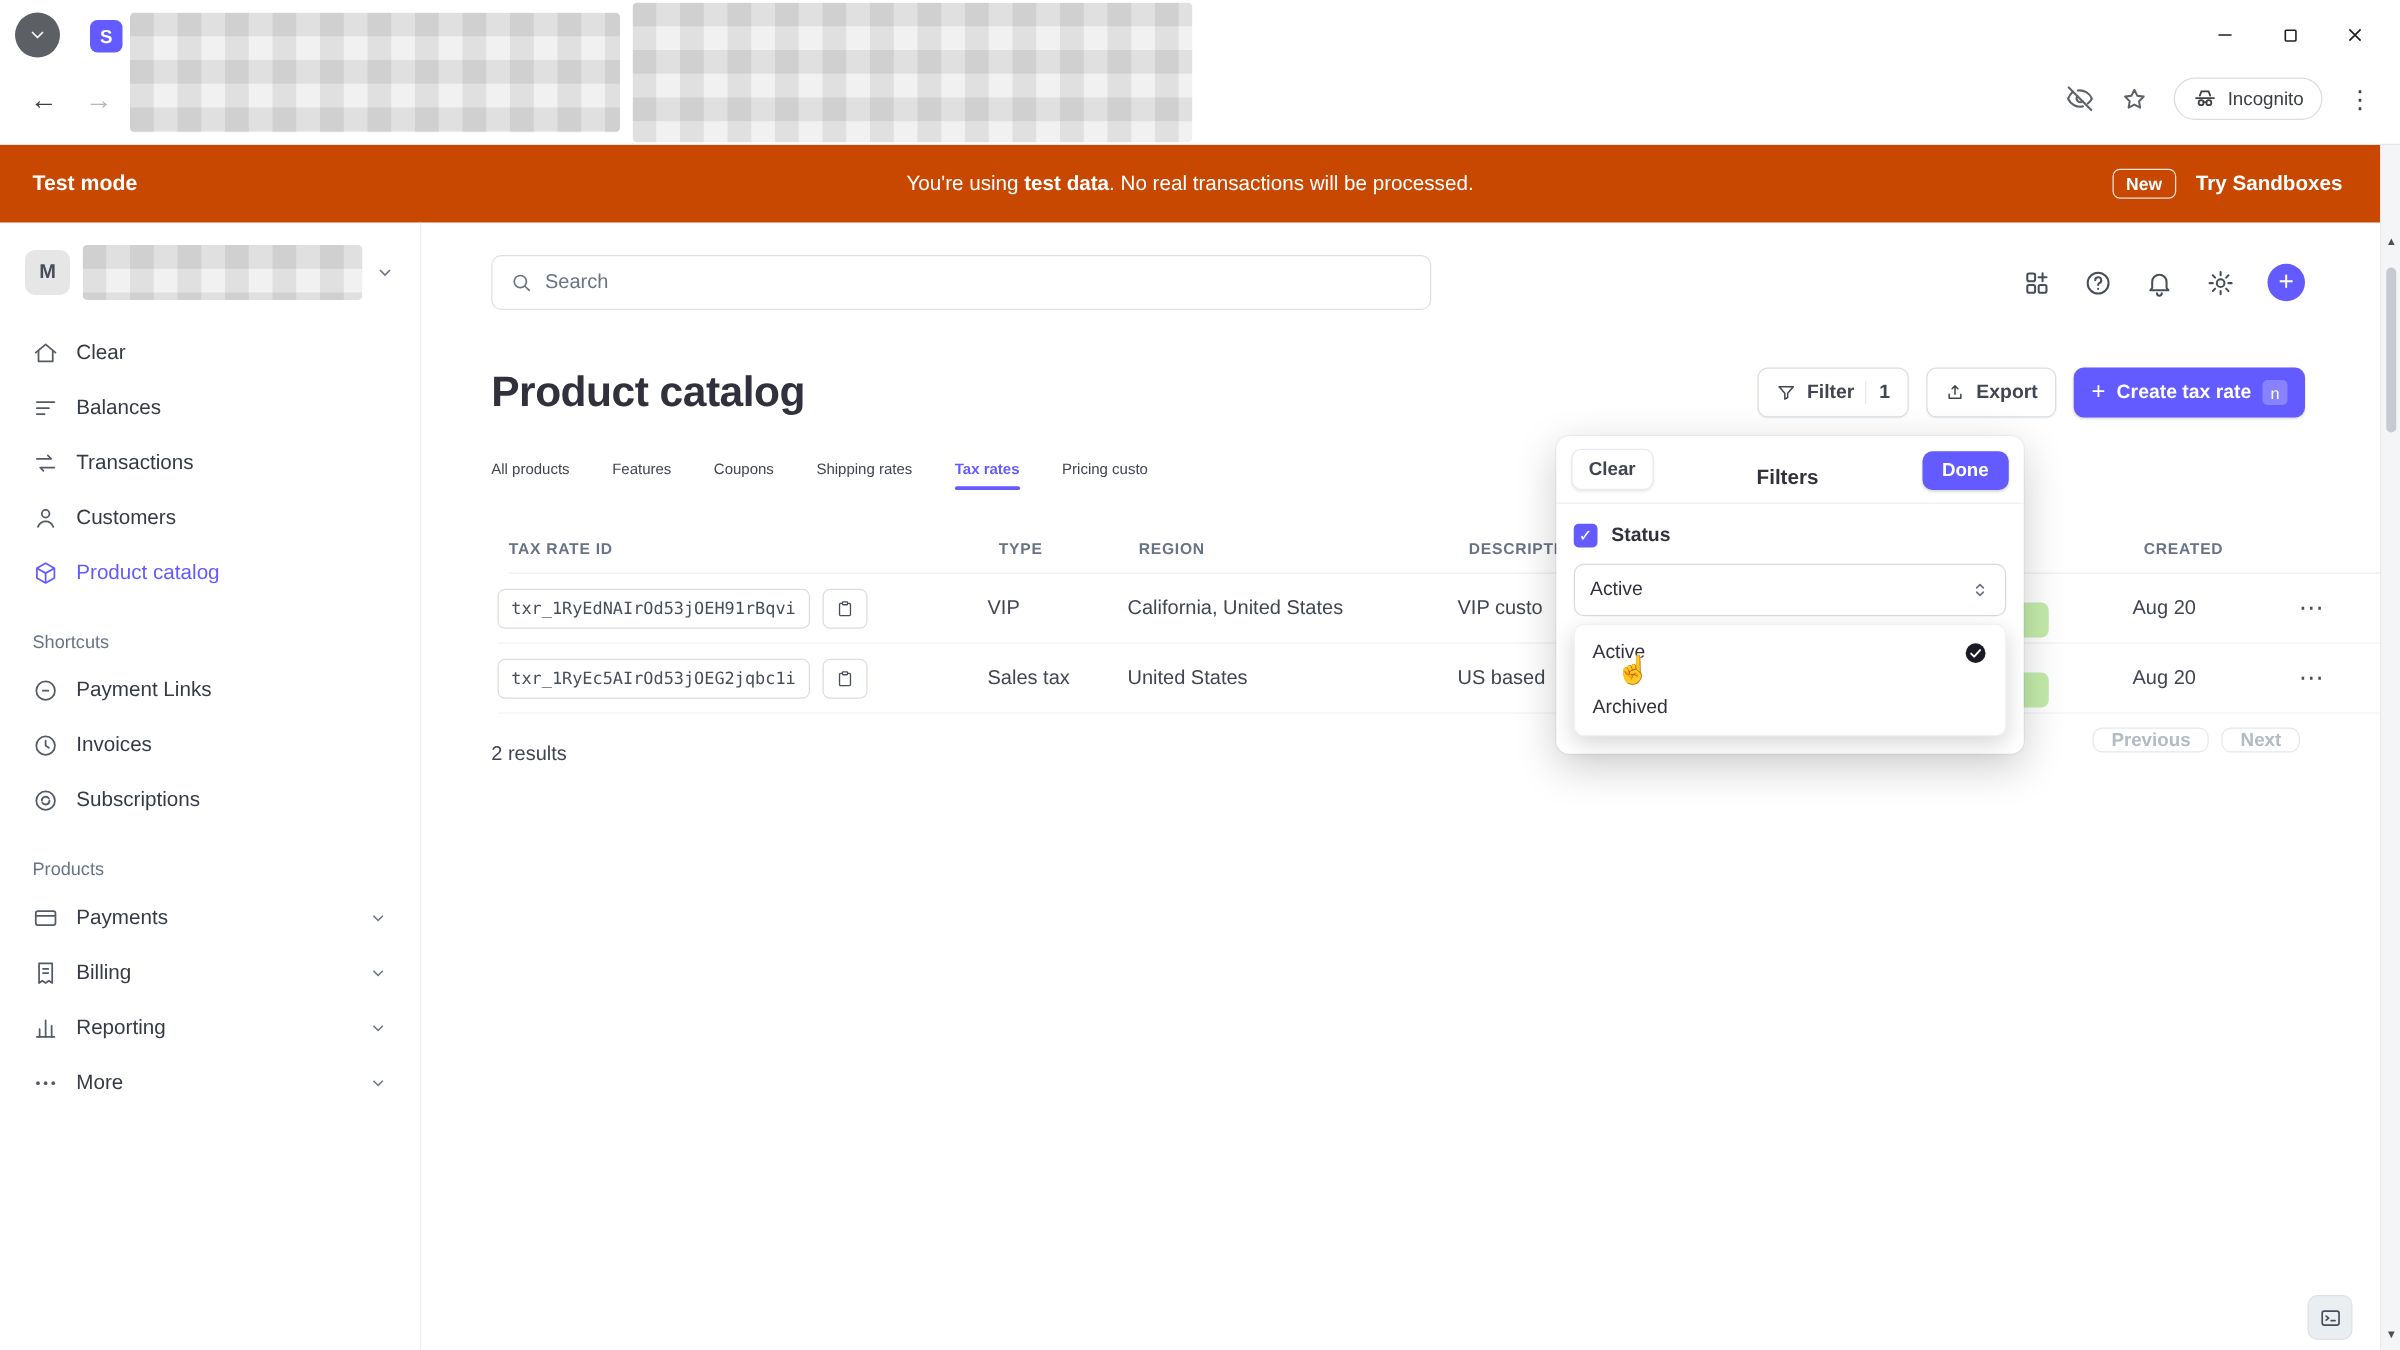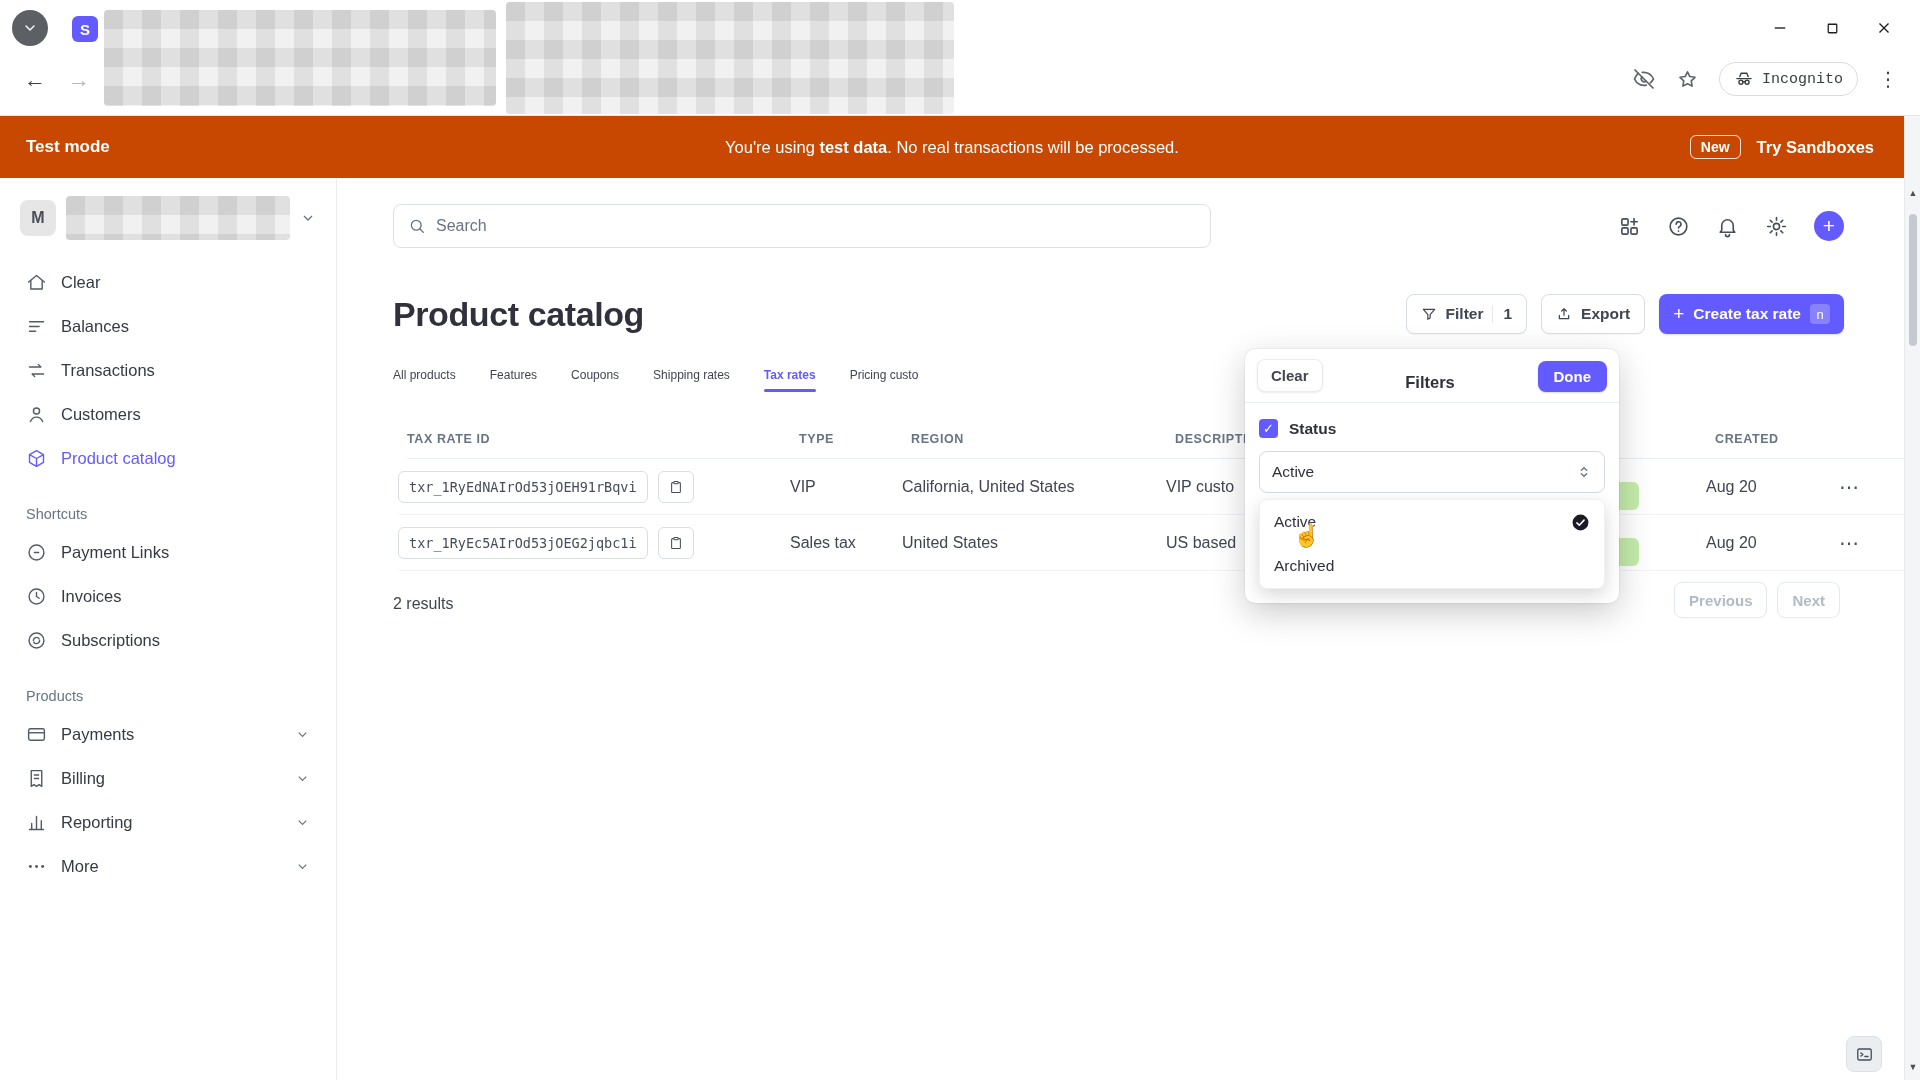--- a/index.html
+++ b/index.html
@@ -22,21 +22,21 @@
   .chrome-circle { position:absolute; left:12px; top:10px; width:36px; height:36px; border-radius:50%; background:#5c5f63; display:flex; align-items:center; justify-content:center; color:#fff; }
   .favicon { position:absolute; left:72px; top:16px; width:26px; height:26px; border-radius:6px; background:#635bff; color:#fff; font-weight:bold; font-size:15px; display:flex; align-items:center; justify-content:center; }
   .checker-a { position:absolute; left:104px; top:10px; width:392px; height:96px; }
   .checker-b { position:absolute; left:506px; top:2px; width:448px; height:112px; }
   .win-controls { position:absolute; right:10px; top:8px; display:flex; }
   .win-btn { width:52px; height:40px; display:flex; align-items:center; justify-content:center; color:#1f1f1f; }
   .nav-arrow { position:absolute; top:68px; font-size:22px; line-height:24px; }
   .nav-back { left:24px; color:#3c4043; }
   .nav-fwd { left:68px; color:#b4b7bb; }
   .toolbar-icons { position:absolute; right:22px; top:62px; display:flex; align-items:center; gap:20px; color:#5f6368; }
-  .incog-pill { display:flex; align-items:center; gap:8px; padding:6px 14px; border-radius:18px; border:1px solid #dadce0; color:#3c4043; font-size:15px;font-family:Liberation Mono, monospace; }
+  .incog-pill { display:flex; align-items:center; gap:8px; padding:6px 14px; border-radius:18px; border:1px solid #dadce0; color:#3c4043; font-size:15px; }
   .kebab-v { font-size:20px; color:#3c4043; letter-spacing:0; }
 
   
   .page { position:absolute; top:116px; left:0; right:16px; bottom:0; background:#fff; }
 
   .banner { height:62px; background:#c84801; color:#fff; display:flex; align-items:center; padding:0 30px 0 26px; position:relative; }
   .banner-left { font-size:17px; font-weight:700; }
   .banner-center { position:absolute; left:50%; transform:translateX(-50%); font-size:16.5px; white-space:nowrap; }
   .banner-right { margin-left:auto; display:flex; align-items:center; gap:16px; }
   .new-badge { border:1.5px solid rgba(255,255,255,.85); border-radius:6px; padding:3px 10px; font-size:14px; font-weight:600; }
@@ -53,21 +53,21 @@
   .nav-item .ni { color:#545b66; display:flex; }
   .nav-item.active { color:#635bff; }
   .nav-item.active .ni { color:#635bff; }
   .nav-chev { margin-left:auto; color:#6a7383; display:flex; }
   .side-heading { margin:26px 0 8px 10px; font-size:14.5px; color:#687385; }
   .developers { position:absolute; left:16px; bottom:26px; width:calc(100% - 32px); }
 
   
   .main { flex:1; position:relative; padding-left:56px; }
   .search-row { margin-top:26px; margin-right:60px; display:flex; align-items:center; }
-  .search-box { width:818px; height:44px; border:1px solid #dde1e6; border-radius:8px; display:flex; align-items:center; gap:10px; padding:0 14px; color:#6a7383; background:#fff; }
+  .search-box { width:752px; height:44px; border:1px solid #dde1e6; border-radius:8px; display:flex; align-items:center; gap:10px; padding:0 14px; color:#6a7383; background:#fff; }
   .search-box input { border:none; outline:none; font-size:16px; flex:1; color:#30313d; background:transparent; }
   .search-box input::placeholder { color:#6a7383; }
   .top-icons { margin-left:auto; display:flex; align-items:center; gap:26px; color:#474e5a; }
   .plus-circle { width:30px; height:30px; border-radius:50%; background:#635bff; color:#fff; font-size:21px; line-height:28px; display:flex; align-items:center; justify-content:center; }
 
   .title-row { margin-top:46px; display:flex; align-items:center; padding-right:60px; }
   .page-title { font-size:34px; font-weight:700; letter-spacing:-0.4px; color:#30313d; }
   .actions { margin-left:auto; display:flex; align-items:center; gap:14px; }
   .btn { height:40px; display:flex; align-items:center; gap:9px; border-radius:8px; font-size:15.5px; font-weight:600; }
   .btn-light { background:#fff; border:1px solid #d8dee4; color:#414552; padding:0 14px; box-shadow:0 1px 1px rgba(0,0,0,.04); }
@@ -85,21 +85,21 @@
   .trow { height:56px; border-bottom:1px solid #f2f4f7; font-size:16px; color:#414552; }
   .id-cell { display:flex; align-items:center; gap:10px; }
   .id-chip { font-family:"DejaVu Sans Mono", monospace; font-size:13.5px; color:#474e5a; border:1px solid #d8dee4; border-radius:6px; padding:7px 10px; background:#fff; white-space:nowrap; }
   .copy-btn { width:36px; height:32px; border:1px solid #d8dee4; border-radius:6px; background:#fff; display:flex; align-items:center; justify-content:center; color:#474e5a; }
   .created-cell { display:flex; align-items:center; justify-content:space-between; padding-right:6px; }
   .row-kebab { font-size:20px; color:#474e5a; letter-spacing:1px; }
   .status-sliver { position:absolute; left:1264px; width:38px; height:28px; border-radius:6px; background:#c4ecab; z-index:5; }
 
   .results { margin-top:24px; font-size:16px; color:#414552; }
   .pagination { position:absolute; right:64px; top:404px; display:flex; gap:10px; }
-  .page-btn { height:36px; padding:0 14px; border:1px solid #e3e8ee; border-radius:8px; background:#fff; color:#b3bac4; font-size:15px; font-weight:600; }
+  .page-btn { height:20px; padding:0 14px; border:1px solid #e3e8ee; border-radius:8px; background:#fff; color:#b3bac4; font-size:15px; font-weight:600; }
 
   
   .popover { position:absolute; left:1245px; top:233px; width:374px; background:#fff; border-radius:10px; box-shadow:0 10px 34px rgba(0,0,0,.2), 0 0 0 1px rgba(0,0,0,.04); z-index:60; }
   .pop-head { display:flex; align-items:flex-end; padding:10px 12px; }
   .clear-btn { padding:7px 13px; border-radius:8px; background:#fff; border:1px solid #e7ebf0; box-shadow:0 1px 2px rgba(0,0,0,.08); font-size:15px; font-weight:600; color:#414552; }
   .pop-title { flex:1; text-align:center; font-size:16.5px; font-weight:700; color:#30313d; }
   .done-btn { padding:7px 16px; border-radius:8px; background:#635bff; color:#fff; font-size:15px; font-weight:600; box-shadow:0 1px 2px rgba(0,0,0,.15); }
   .pop-divider { height:1px; background:#ebeef1; }
   .pop-body { padding:16px 14px 14px; position:relative; }
   .status-row { display:flex; align-items:center; gap:11px; }

